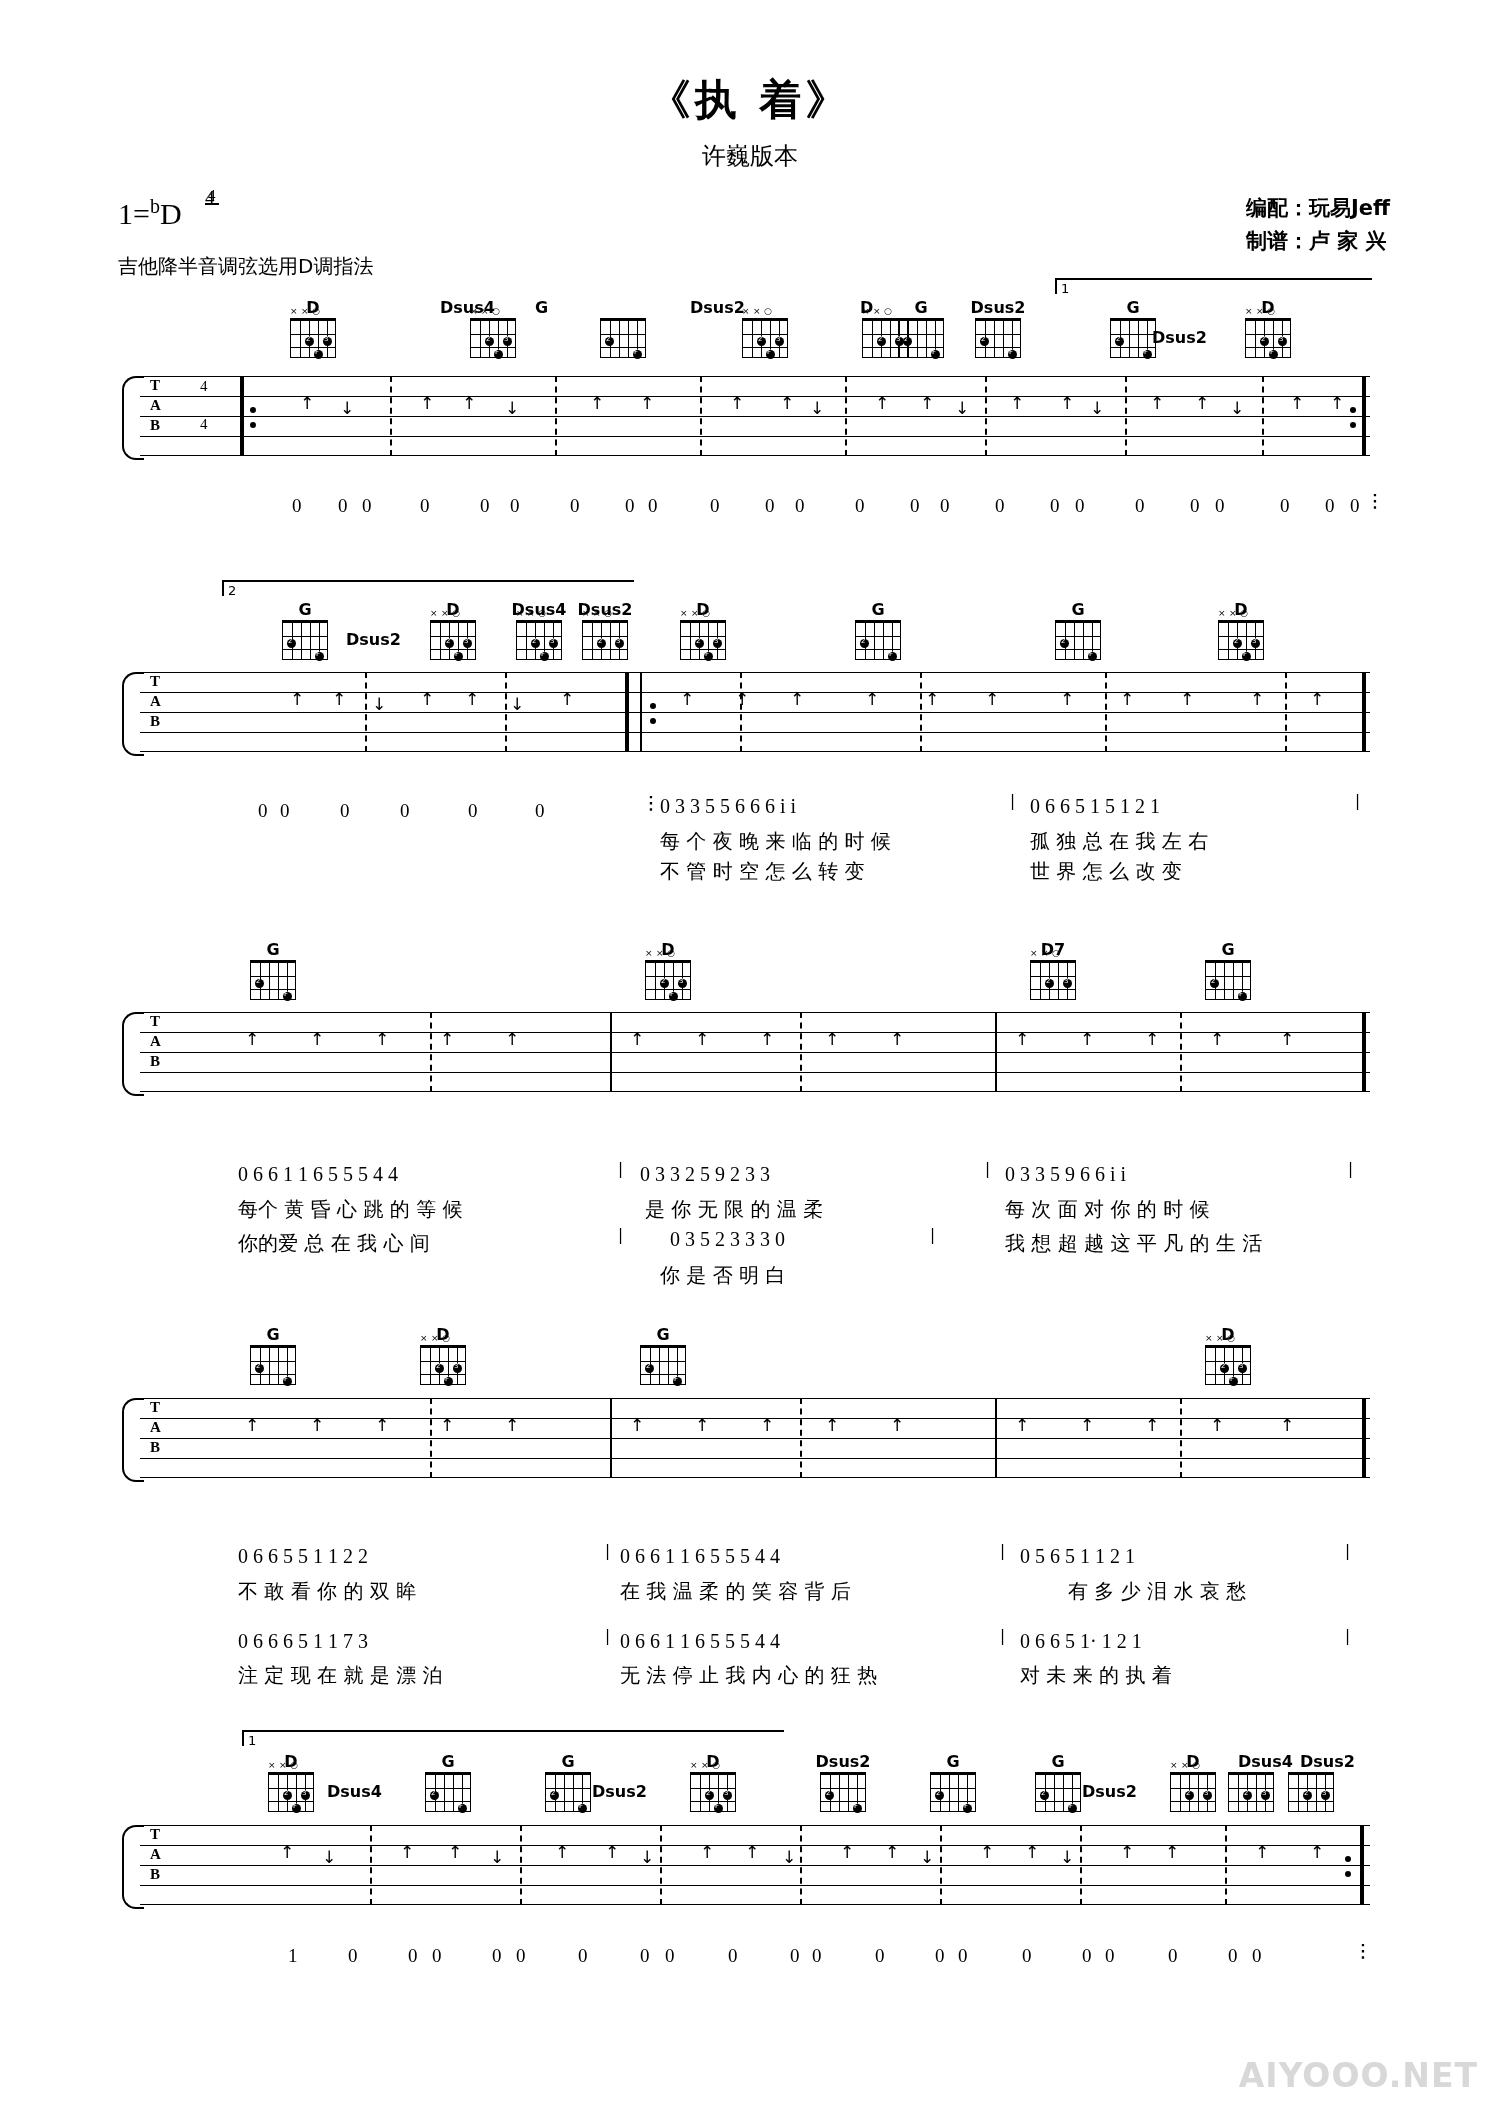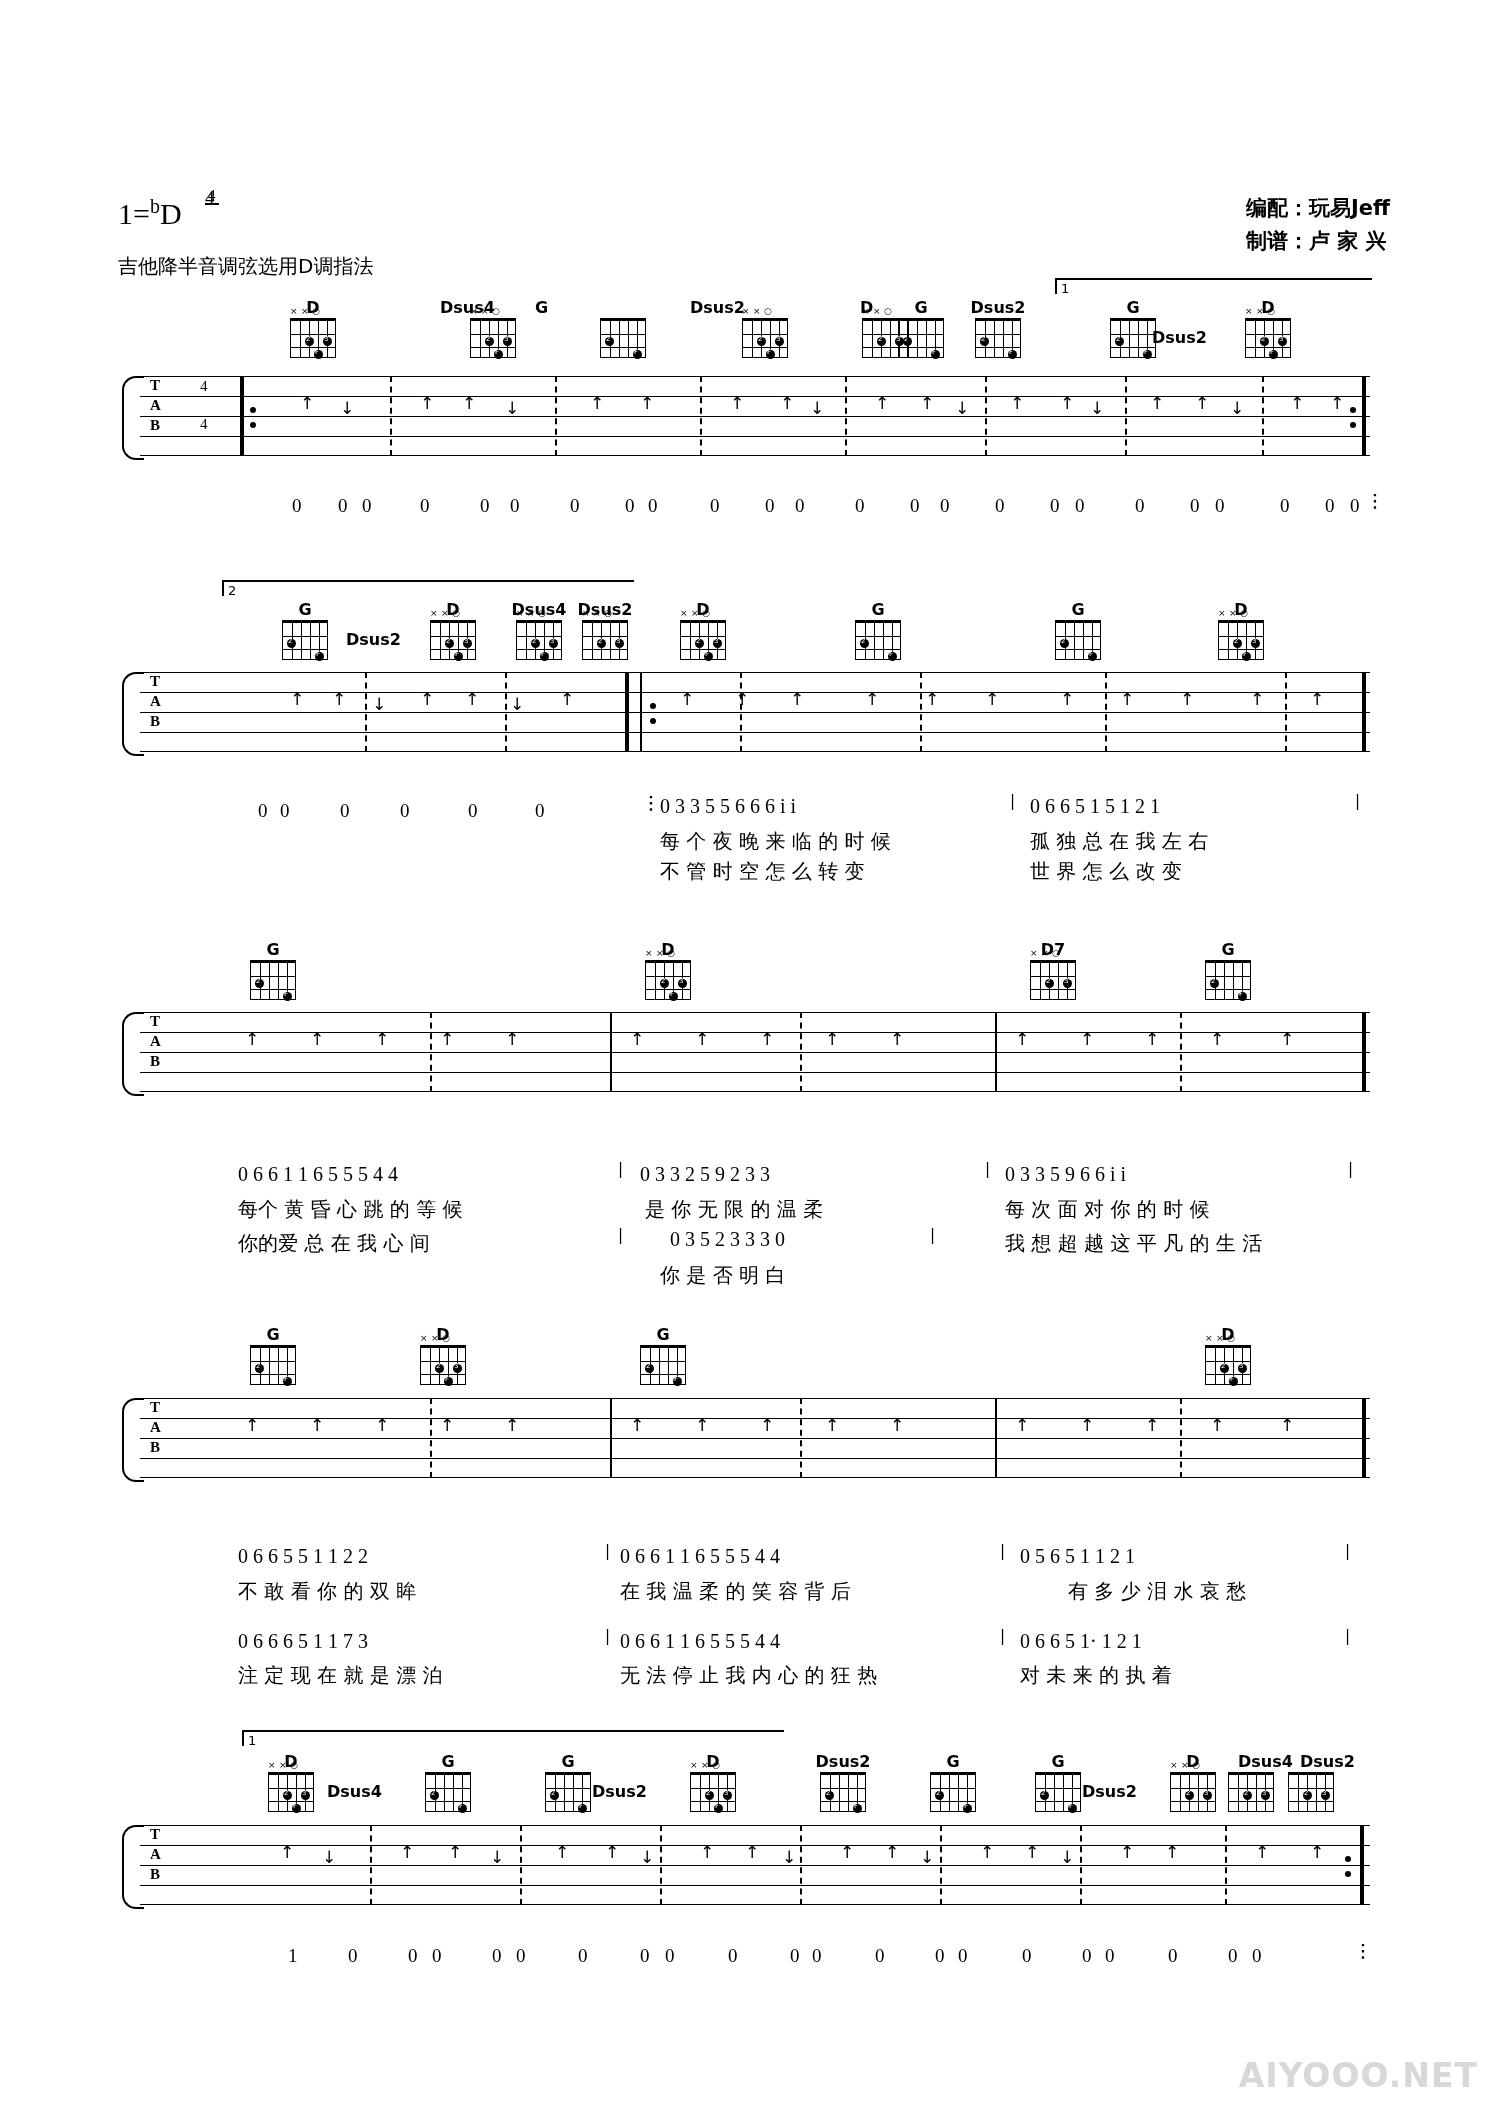--- a/index.html
+++ b/index.html
@@ -52,20 +52,22 @@
   .melody{position:absolute;font-size:20px;font-family:"Liberation Serif",serif;letter-spacing:0;white-space:nowrap;}
   .lyric{position:absolute;font-size:20px;font-family:"DejaVu Sans",sans-serif;white-space:nowrap;}
 
   .watermark{position:absolute;right:22px;bottom:26px;font-size:33px;font-weight:bold;color:#d8d8d8;font-family:"DejaVu Sans",sans-serif;letter-spacing:1px;}
 </style>
 </head>
 <body>
 
 <div class="sheet">
 
+  <div class="title">《执 着》</div>
+  <div class="subtitle">许巍版本</div>
 
   <div class="keysig">
     <span>1=</span><span class="flat">b</span><span>D</span>
   </div>
   <div class="timesig">
     <span class="num">4</span>
     <span>4</span>
   </div>
   <div class="tuningnote">吉他降半音调弦选用D调指法</div>
   <div class="credits">

